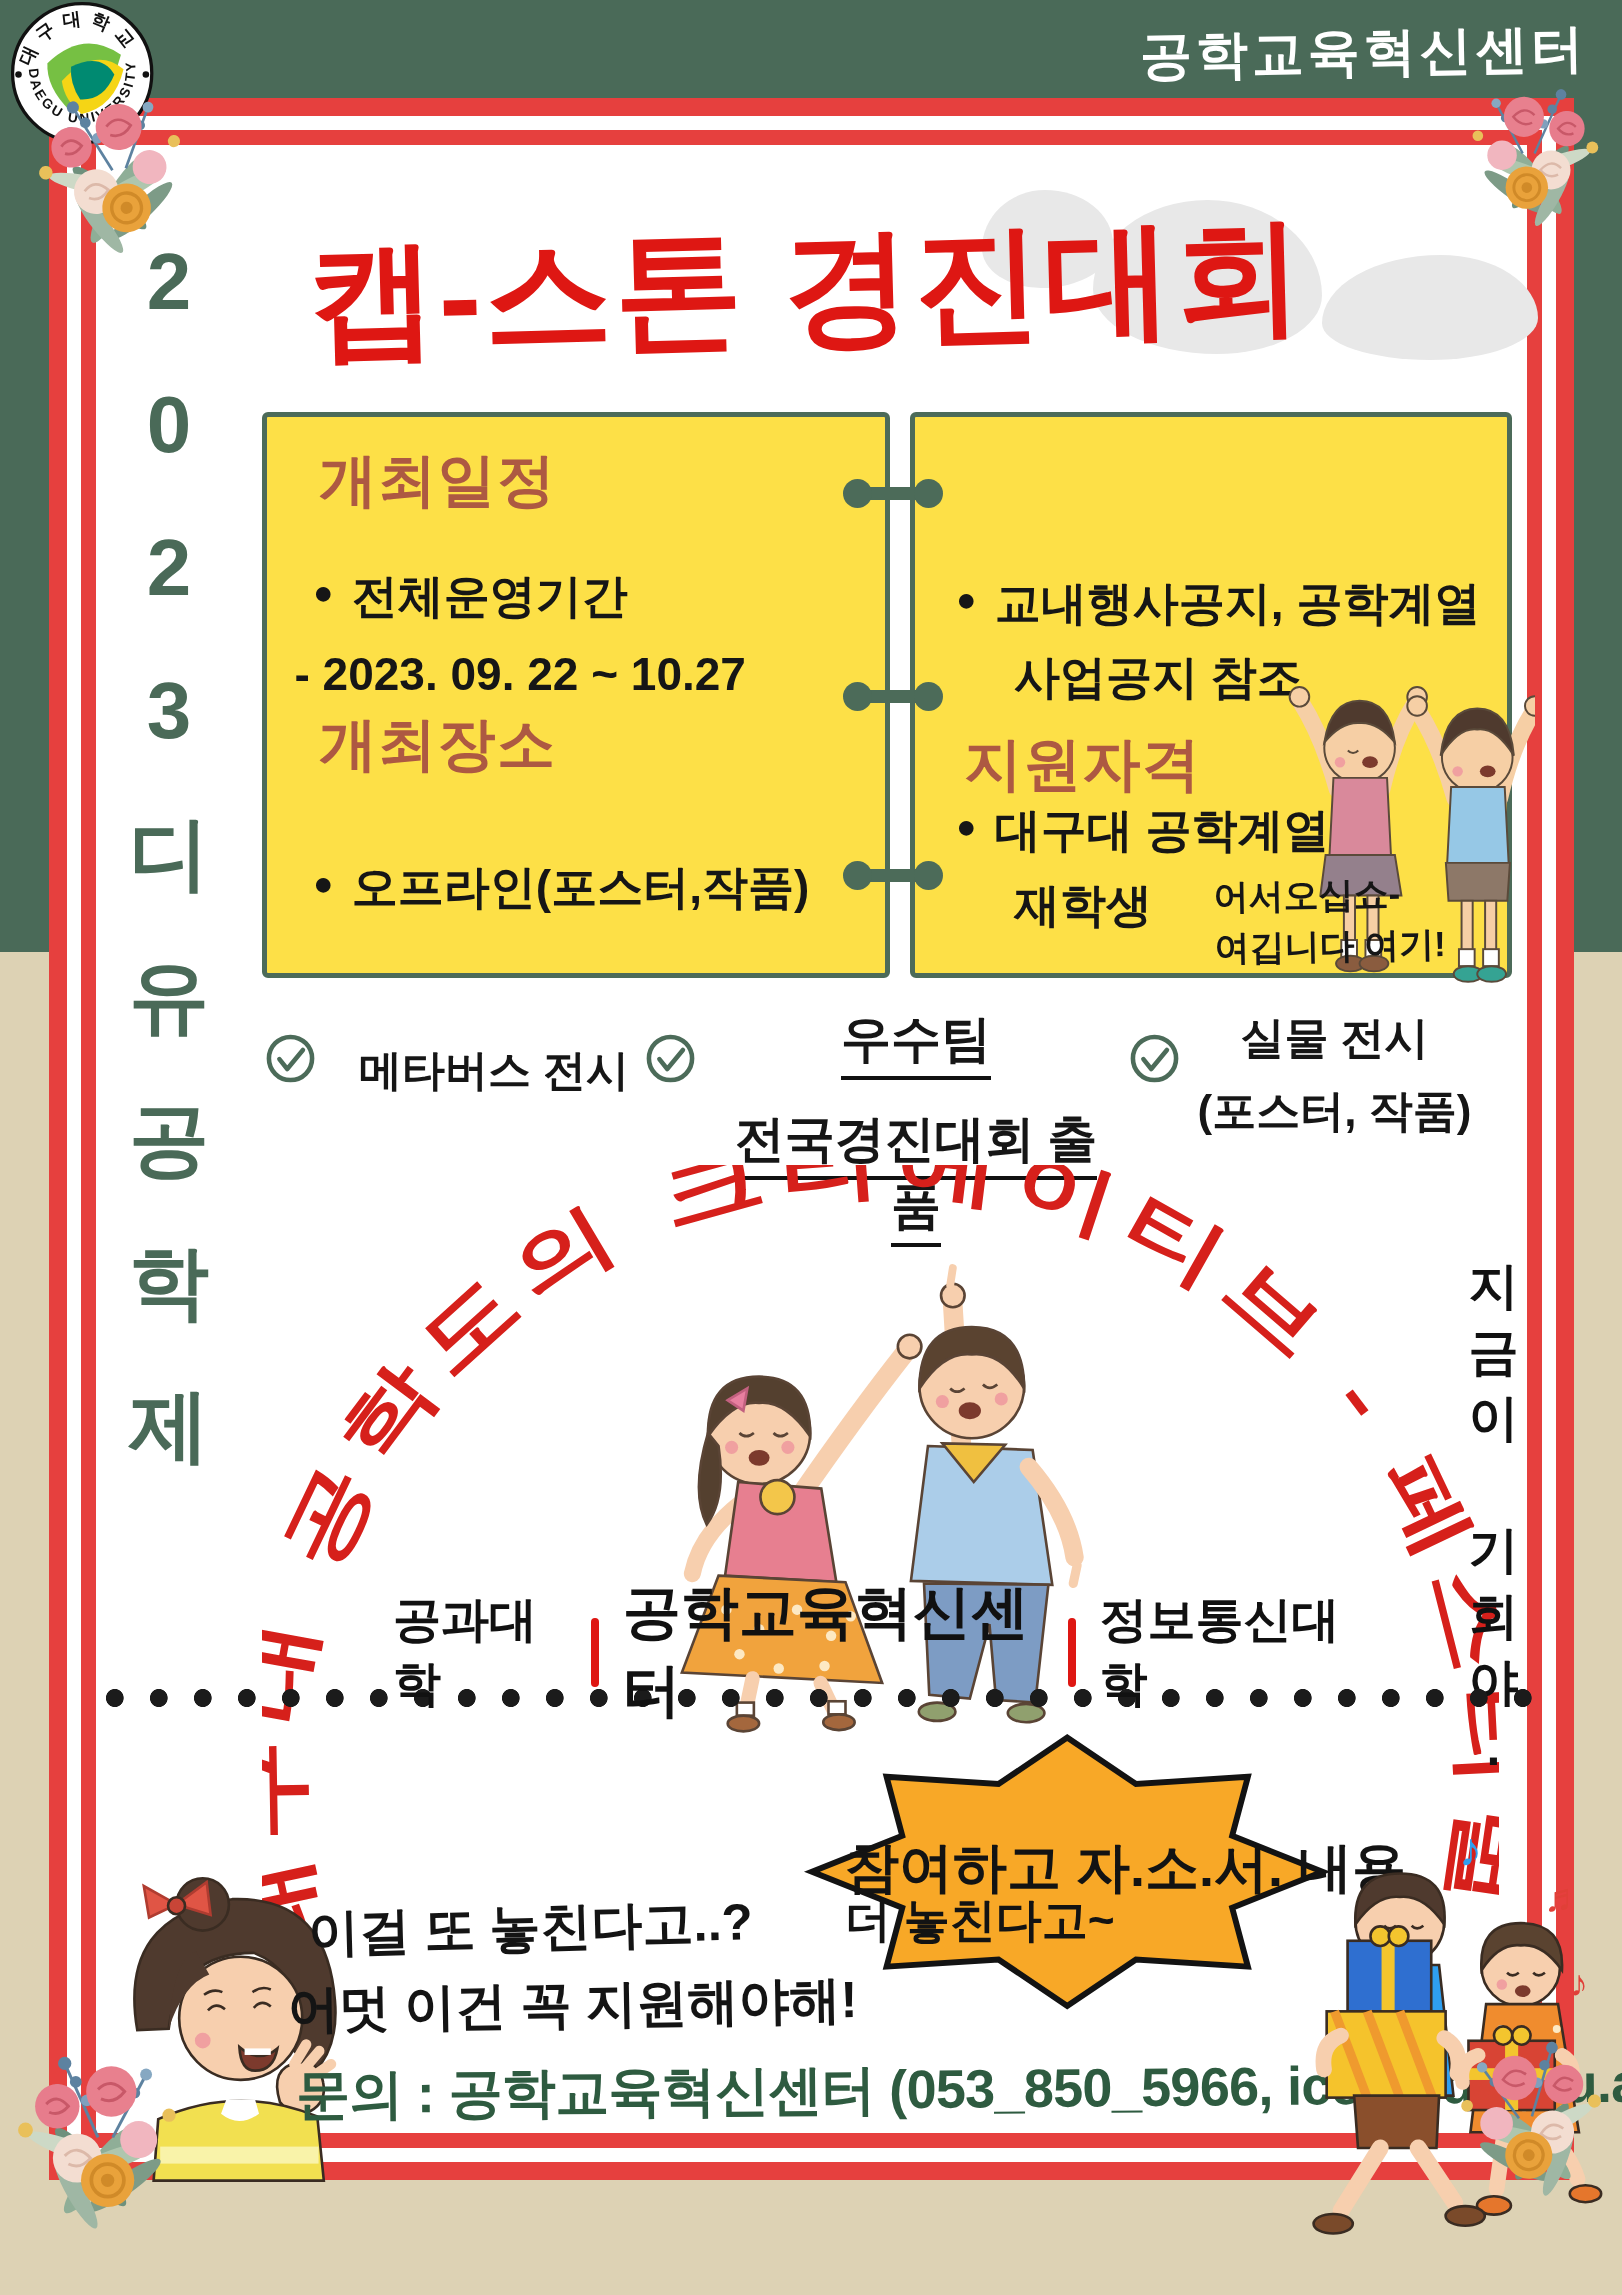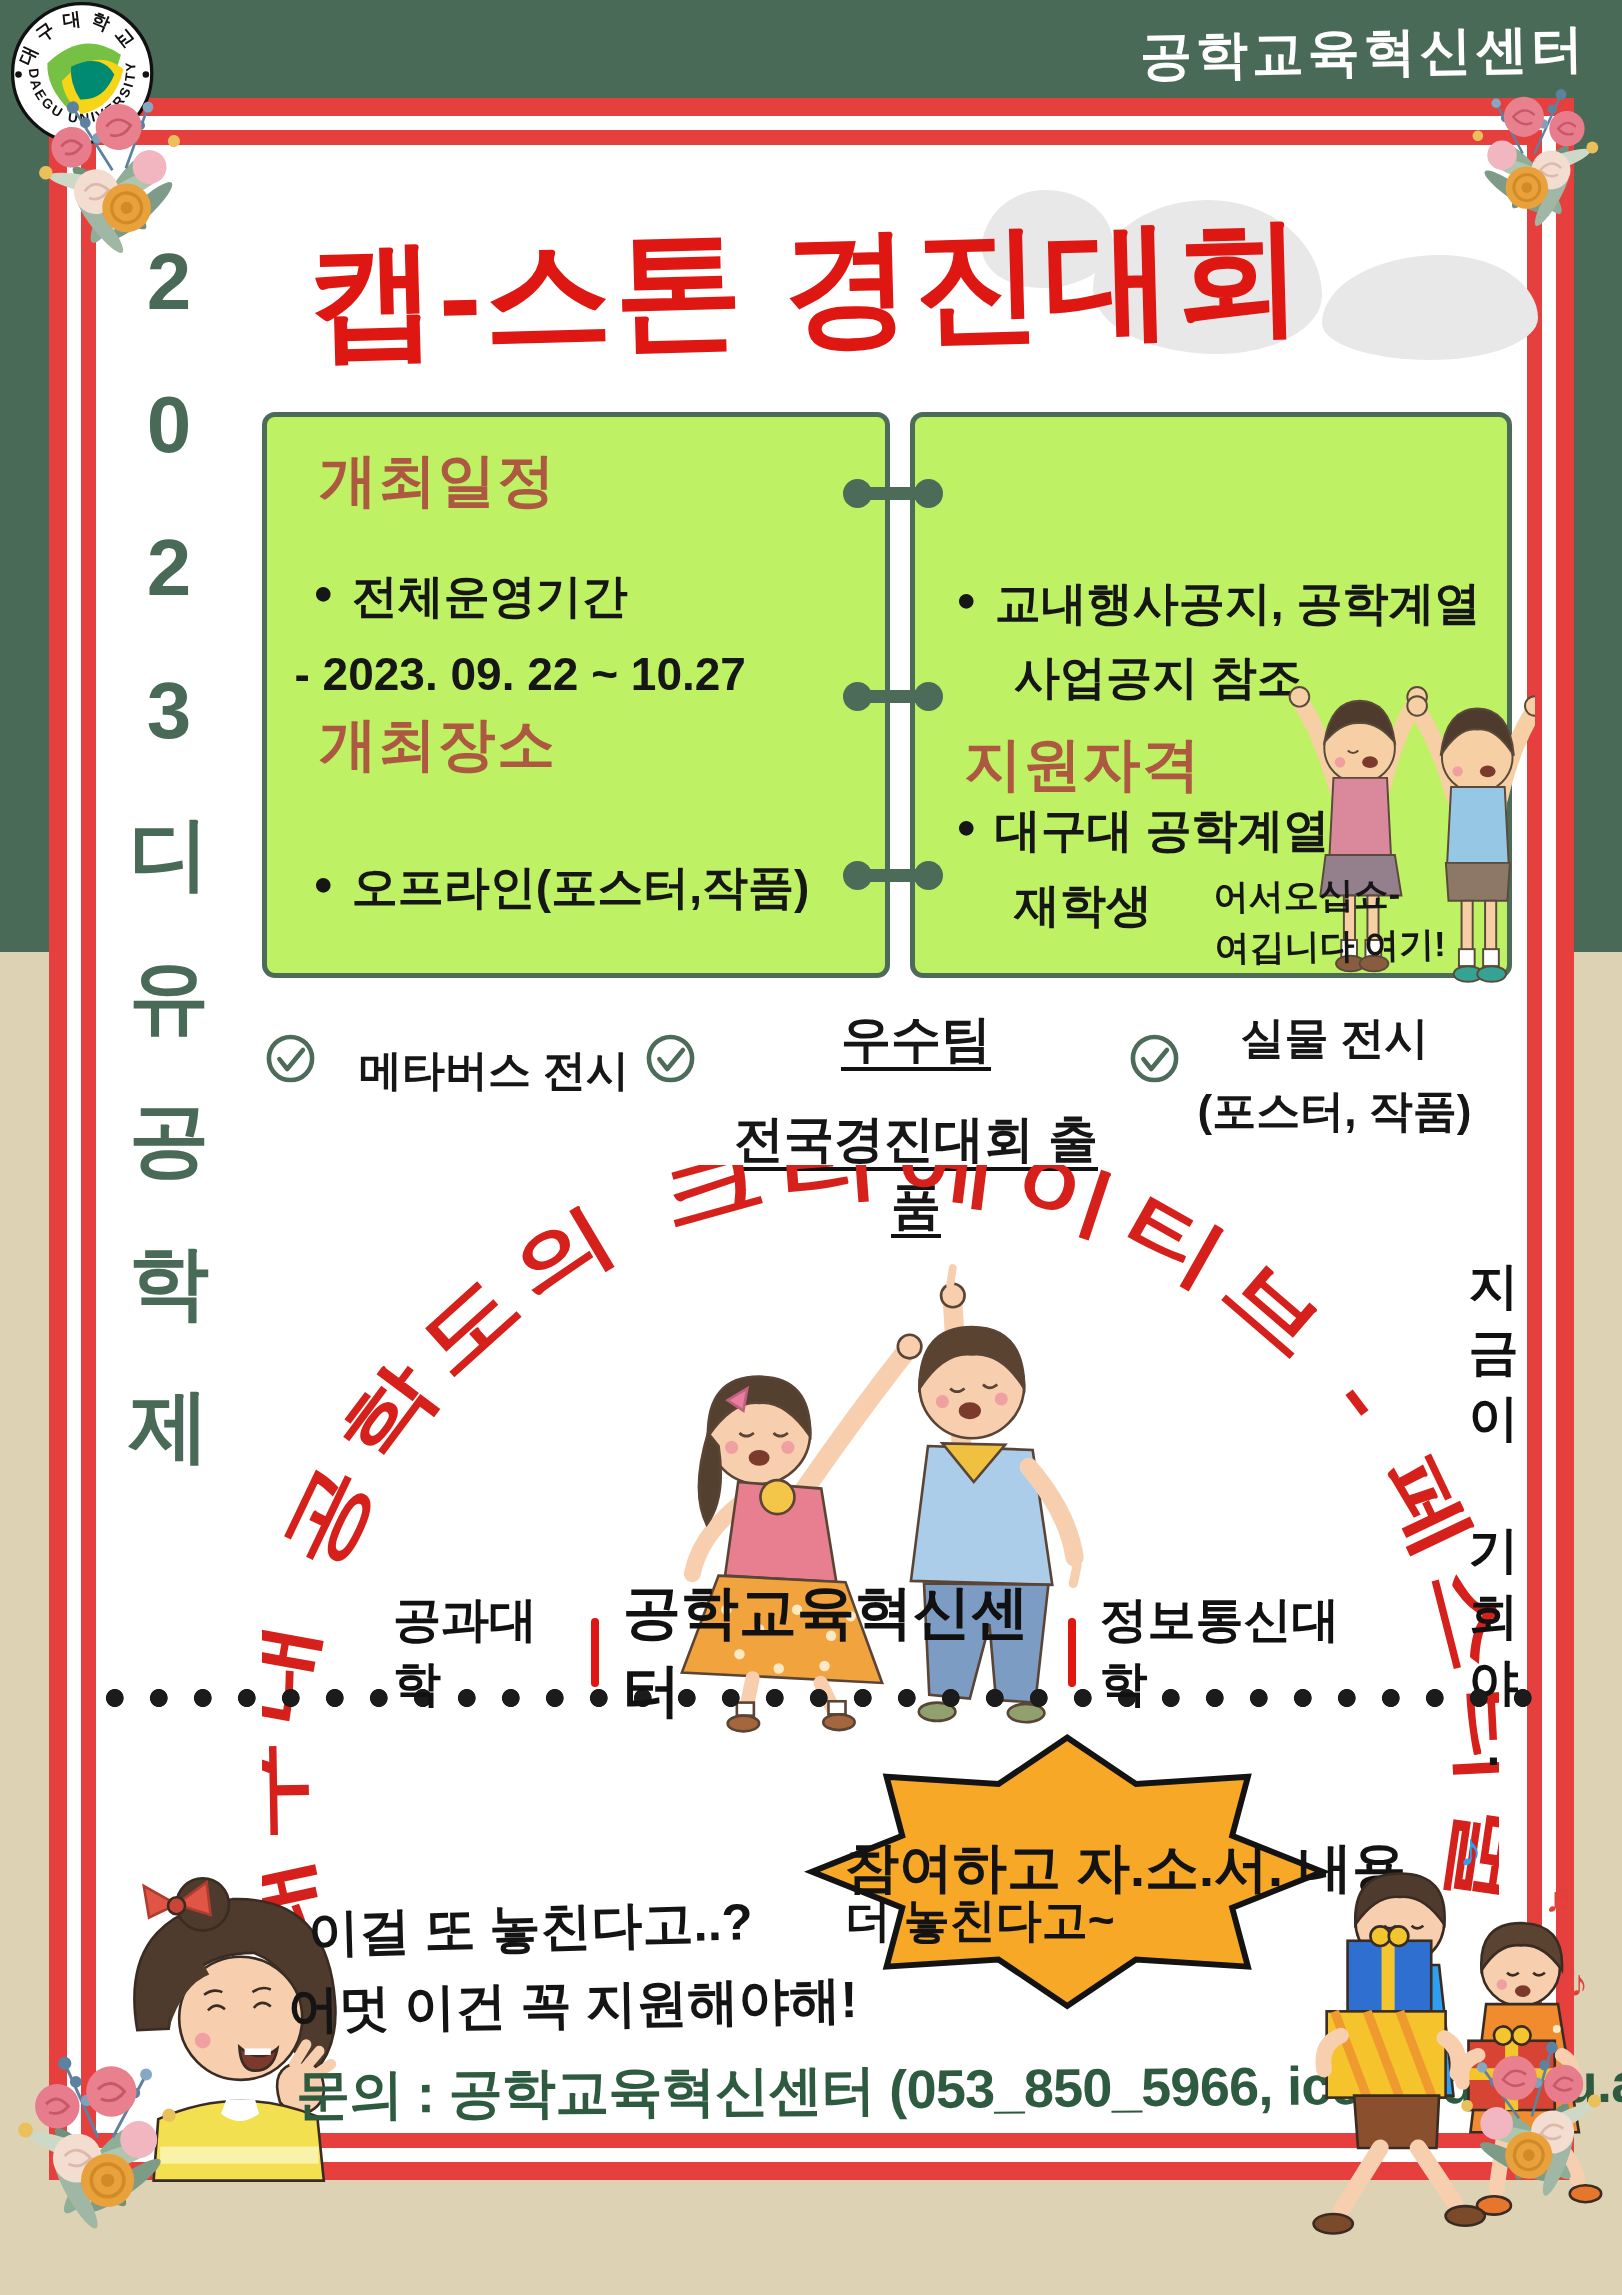--- a/index.html
+++ b/index.html
@@ -21,38 +21,38 @@
   .c1{left:982px;top:190px;width:131px;height:98px;border-radius:48% 52% 55% 45%/60% 55% 45% 40%;}
   .c2{left:1093px;top:200px;width:229px;height:154px;border-radius:50% 50% 46% 54%/58% 62% 38% 42%;}
   .c3{left:1322px;top:255px;width:216px;height:105px;border-radius:55% 45% 50% 50%/65% 60% 40% 35%;}
   .main-title{position:absolute;left:308px;top:203px;width:995px;font-size:128px;font-weight:900;
               color:#de1713;letter-spacing:2.6px;z-index:3;transform:rotate(-1.5deg);white-space:nowrap;}
   
   .side-year{position:absolute;left:123px;top:242px;width:92px;display:flex;flex-direction:column;
              align-items:center;gap:63px;z-index:3;}
   .side-year span{font-size:80px;font-weight:800;color:#4a6a58;line-height:1;}
   
-  .box{position:absolute;background:#bef264;border:5.9px solid #4c6b59;border-radius:13px;z-index:3;}
+  .box{position:absolute;background:#fde047;border:5.9px solid #4c6b59;border-radius:6px;z-index:3;}
   .box-left{left:262px;top:412px;width:618px;height:556px;}
   .box-right{left:910px;top:412px;width:592px;height:556px;}
   .box h2{position:absolute;margin:0;font-size:58px;font-weight:800;color:#ad5942;letter-spacing:1.3px;}
   .b-line{position:absolute;font-size:46px;font-weight:700;color:#161616;white-space:nowrap;}
   .dot{display:inline-block;margin-right:18.3px;font-size:34px;vertical-align:7.9px;}
   .link{position:absolute;width:79px;height:13px;background:#4c6b59;z-index:4;}
   .link::before,.link::after{content:"";position:absolute;width:29px;height:29px;border-radius:50%;
        background:#4c6b59;top:-7.9px;}
   .link::before{left:-10.5px}.link::after{right:-10.5px}
   .lk1{left:853px;top:487px}.lk2{left:853px;top:690px}.lk3{left:853px;top:869px}
   .ex-kids{position:absolute;left:1260px;top:638px;width:275px;height:353px;z-index:4;}
   .callout{position:absolute;left:1214px;top:870px;z-index:5;font-size:35px;font-weight:700;
            color:#161616;line-height:1.45;white-space:pre-line;transform:rotate(-1deg);}
   
   .chk{position:absolute;width:51px;height:51px;z-index:3;}
   .hl-label{position:absolute;font-size:43px;font-weight:700;color:#161616;white-space:nowrap;z-index:3;}
-  .uline{border-bottom:4.6px solid #111;padding-bottom:0;}
+  .uline{border-bottom:4.6px solid #111;padding-bottom:9px;font-family:Liberation Serif, serif;}
   .hl-center{position:absolute;left:713px;top:1006px;width:406px;text-align:center;z-index:3;}
   .hl-center div{font-size:50px;font-weight:800;color:#161616;}
   .hl-right{position:absolute;left:1184px;top:1009px;width:301px;text-align:center;z-index:3;}
   .hl-right div{font-size:44px;font-weight:700;color:#161616;}
   
   .arc-svg{position:absolute;left:262px;top:1165px;width:1237px;height:824px;z-index:3;}
   .dancers{position:absolute;left:543px;top:1217px;width:622px;height:517px;z-index:3;}
   .dept-row{position:absolute;left:393px;top:1574px;width:968px;display:flex;justify-content:center;
             align-items:center;gap:23.6px;z-index:4;}
   .dept-row .d-sm{font-size:48px;font-weight:700;color:#111;}

